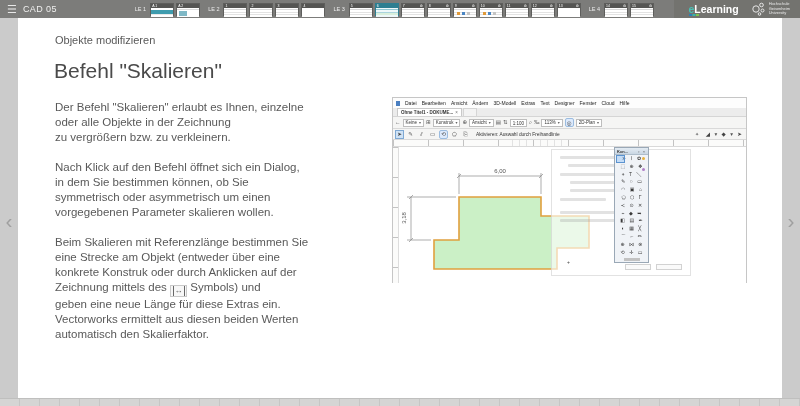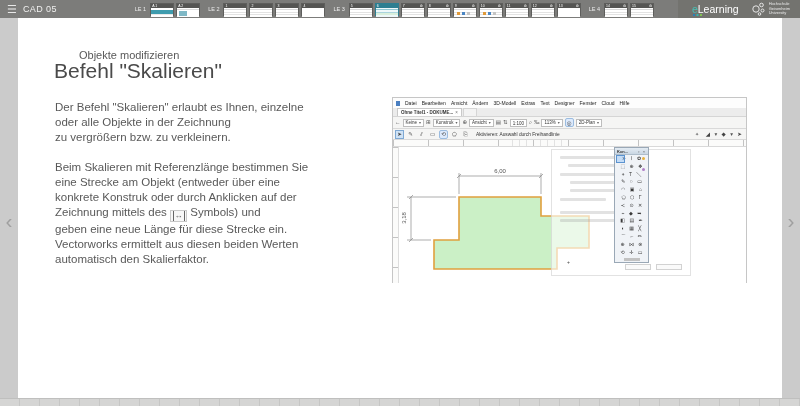--- a/index.html
+++ b/index.html
@@ -28,38 +28,38 @@
   .th.mixed .th-b::after { content:""; position:absolute; left:2px; top:3px; width:8px; height:5px; background:#7fb8c6; }
   .th.active { border-color:#2d7e91; }
   .th.active .th-h { background:#2d7e91; }
   .th.active .th-b { background:linear-gradient(#eef8fa 0 1.5px, #8fc6d2 1.5px 2.5px, #eef8fa 2.5px 4px,
                     #a9d4dd 4px 5px, #d9efdc 5px 7px, #eef8fa 7px); }
   .th.dots .th-b { position:relative; }
   .th.dots .th-b::after { content:""; position:absolute; left:3px; bottom:1.5px; width:3px; height:3px;
                     background:#e09a3a; box-shadow:5px 0 0 #4a86c4, 10px 0 0 #c4c4c4; }
   .logos { margin-left:auto; height:18px; display:flex; align-items:center; gap:12px;
            background:#73736f; padding:0 10px 0 14px; }
-  .elearn { position:relative; font-size:10.5px; font-weight:normal; color:#fff; line-height:18px; }
+  .elearn { position:relative; font-size:10.5px; font-weight:bold; color:#fff; line-height:18px; }
   .elearn .e { color:#49c0b4; }
   .elearn .sq { position:absolute; left:1px; bottom:2px; width:2.5px; height:2.5px; background:#2a7fb8;
                 box-shadow:3.5px 0 0 #35b5a9, 7px 0 0 #7fc24f; }
   .hgu { display:flex; align-items:center; gap:3px; }
   .hgu-text { color:#e9e9e9; font-size:4px; line-height:4.6px; }
 
   
   .slide { position:absolute; left:18px; top:18px; width:764px; height:380px; background:#ffffff; z-index:5; }
   .nav-chevron { position:absolute; top:208px; width:16px; height:26px; color:#9f9f9f; font-size:21px;
                  line-height:26px; text-align:center; cursor:pointer; z-index:10; }
   .nav-left { left:1px; }
   .nav-right { right:1px; }
   .footer { position:absolute; left:0; bottom:0; width:800px; height:8px; background:#d5d5d4;
             border-top:1px solid #bfbfbe; z-index:15;
             background-image:repeating-linear-gradient(90deg, transparent 0 19px, rgba(0,0,0,0.07) 19px 20px); }
 
-  .kicker { position:absolute; left:37px; top:31px; font-size:11px; color:#595959;margin-left:24px; }
+  .kicker { position:absolute; left:37px; top:16px; font-size:11px; color:#595959; }
   .page-title { position:absolute; left:36px; top:41px; font-size:21px; color:#4a4a4a; }
   .bodycopy { position:absolute; left:37px; top:82px; width:320px; font-size:11.5px; line-height:15px; color:#595959; }
   .bodycopy p { margin-bottom:15px; }
   .bodycopy span.t { white-space:pre-line; }
   .inline-icon { display:inline-block; width:17px; height:12px; border:1px solid #c9c9c9; background:#f7f7f7;
                  font-size:8px; line-height:10px; text-align:center; color:#555; vertical-align:-2px;
                  border-left:1px solid #c9c9c9; }
   .inline-icon .bars { display:inline-block; border-left:1px solid #666; border-right:1px solid #666; padding:0 1px; }
 
   
@@ -281,25 +281,29 @@
 <div class="nav-chevron nav-right">›</div>
 
 <div class="slide">
   <div class="kicker">Objekte modifizieren</div>
   <div class="page-title">Befehl "Skalieren"</div>
 
   <div class="bodycopy">
     <p><span class="t">Der Befehl "Skalieren" erlaubt es Ihnen, einzelne
 oder alle Objekte in der Zeichnung
 zu vergrößern bzw. zu verkleinern.</span></p>
+    <p><span class="t">Nach Klick auf den Befehl öffnet sich ein Dialog,
+in dem Sie bestimmen können, ob Sie
+symmetrisch oder asymmetrisch um einen
+vorgegebenen Parameter skalieren wollen.</span></p>
     <p><span class="t">Beim Skalieren mit Referenzlänge bestimmen Sie
 eine Strecke am Objekt (entweder über eine
 konkrete Konstruk oder durch Anklicken auf der
 Zeichnung mittels des </span><span class="inline-icon"><span class="bars">↔</span></span><span class="t"> Symbols) und
-geben eine neue Länge für diese Strecke ein.
+geben eine neue Länge für diese Extras ein.
 Vectorworks ermittelt aus diesen beiden Werten
 automatisch den Skalierfaktor.</span></p>
   </div>
 
   <div class="cad">
 
     <div class="cad-menubar">
       <span class="doc-icon"></span>
       <span class="menu-item">Datei</span>
       <span class="menu-item">Bearbeiten</span>

